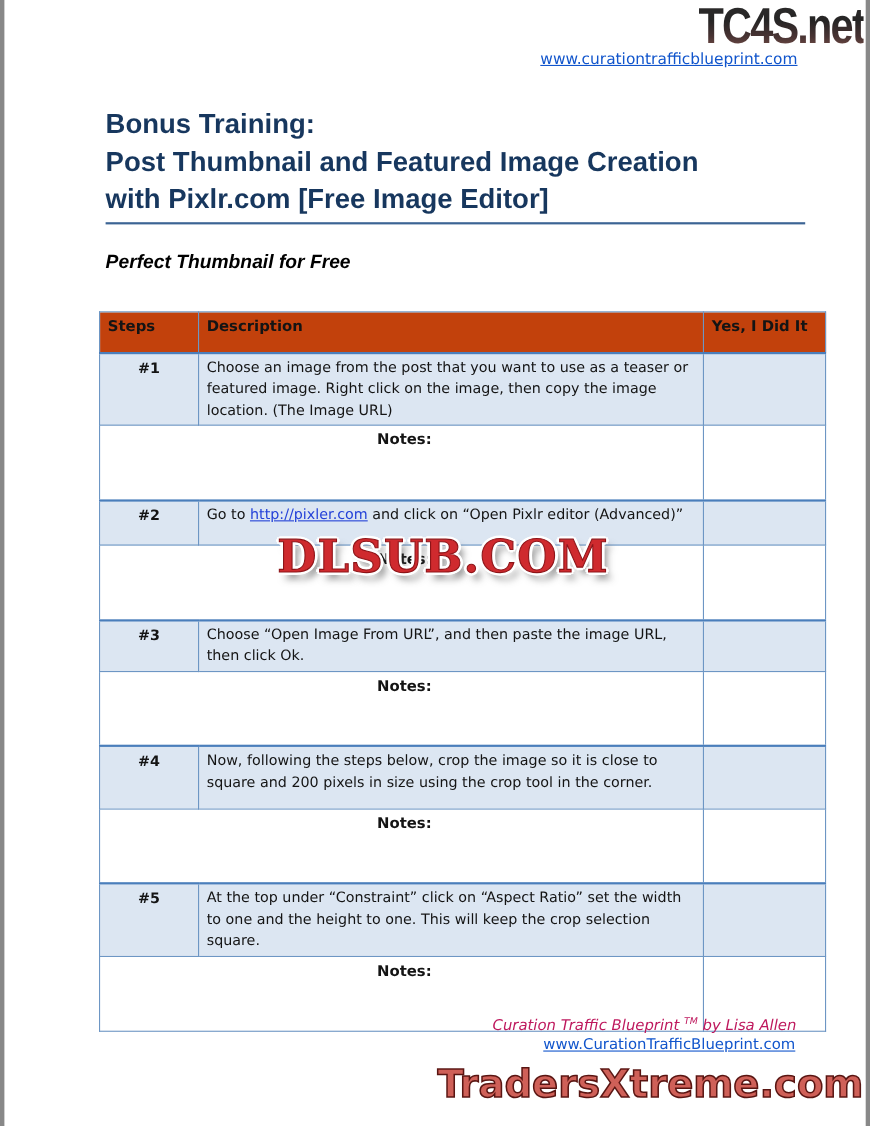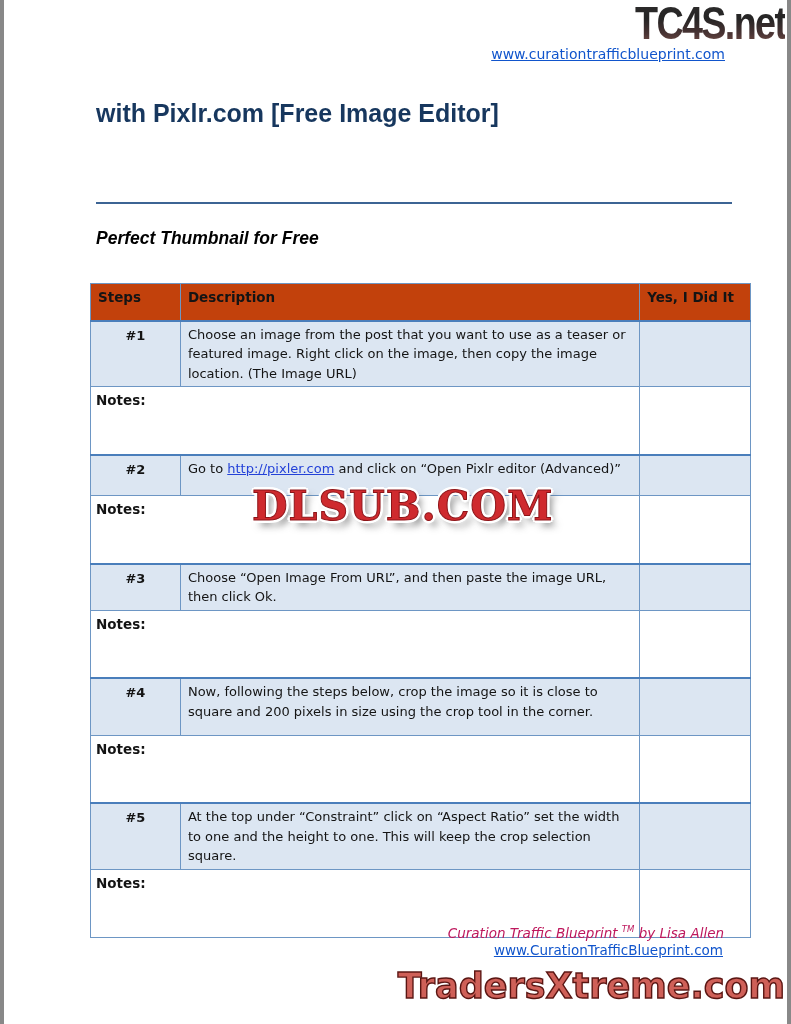--- a/index.html
+++ b/index.html
@@ -57,21 +57,21 @@
   table.steps thead th {
     background:#c2410c; text-align:left; font-size:13.5px;
     padding:4px 4px 0 7px; height:37px;
     border-bottom:2px solid #4a7ebb;
   }
   tr.step td { background:#dce6f2; border-top:2px solid #4a7ebb; }
   tr.step td.step-num { text-align:center; font-weight:bold; padding-top:4px; }
   tr.step td.desc { padding:3px 8px 3px 7px; }
   tr.step.h3 { height:57px; }
   tr.step.h2 { height:41px; }
-  tr.notes { height:68px; }
+  tr.notes { height:68px;text-align:center; }
   tr.notes td { background:#fff; }
   tr.notes td.notes-cell { font-weight:bold; font-size:13.5px; padding:4px 0 0 5px; }
   a.inline-link { color:#2442d8; text-decoration:underline; cursor:pointer; }
 
   
   .watermark {
     position:absolute; left:248px; top:482px; z-index:5;
     font-family:"DejaVu Serif", serif;
     font-weight:bold; font-size:41px; letter-spacing:1px;
     color:#cf2a2e;
@@ -106,20 +106,22 @@
 </style>
 </head>
 <body>
 
 <div class="page">
 
   <div class="top-logo">TC4S.net</div>
   <a class="top-link">www.curationtrafficblueprint.com</a>
 
   <div class="title">
+    <div>Bonus Training:</div>
+    <div>Post Thumbnail and Featured Image Creation</div>
     <div>with Pixlr.com [Free Image Editor]</div>
   </div>
   <div class="title-rule"></div>
 
   <div class="part-heading">
     <div>Perfect Thumbnail for Free</div>
   </div>
 
   <table class="steps">
     <colgroup>

